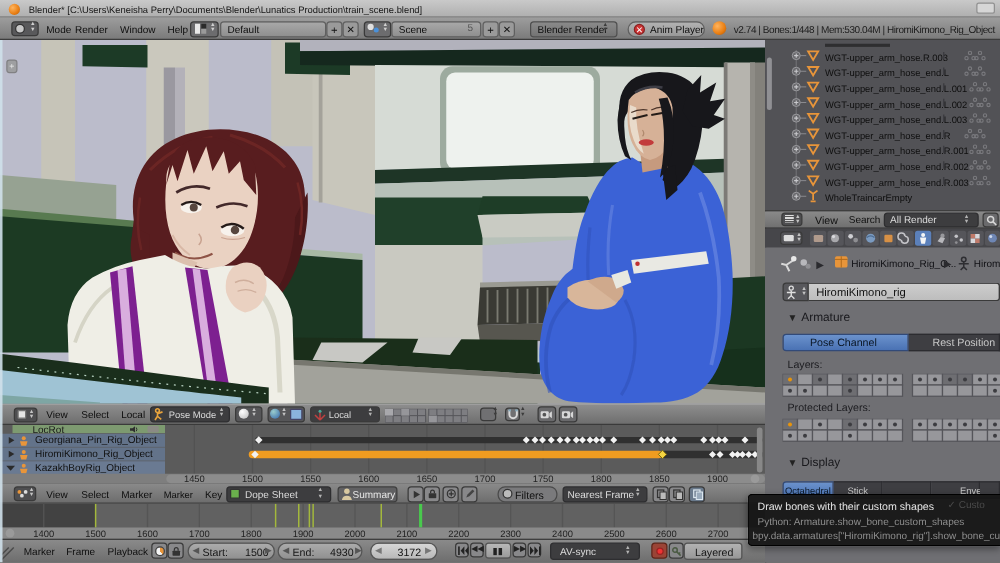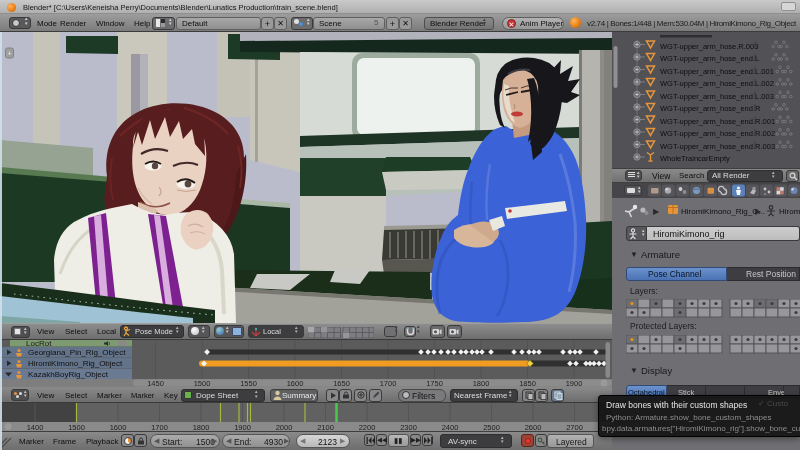--- a/index.html
+++ b/index.html
@@ -528,21 +528,21 @@
 <div class="ab" style="left:162px;top:437.5px;font-size:8.5px;color:#161616">Start:</div>
 <div class="ab" style="left:196px;top:437.5px;font-size:8.5px;color:#161616">1500</div>
 <div class="ab" style="left:212px;top:437px;font-size:7px;color:#555">▶</div>
 <div class="ab" style="left:222px;top:433.5px;width:68px;height:14px;background:linear-gradient(#ababab,#909090);border:1px solid #555;border-radius:7px"></div>
 <div class="ab" style="left:226px;top:437px;font-size:7px;color:#555">◀</div>
 <div class="ab" style="left:234px;top:437.5px;font-size:8.5px;color:#161616">End:</div>
 <div class="ab" style="left:264px;top:437.5px;font-size:8.5px;color:#161616">4930</div>
 <div class="ab" style="left:284px;top:437px;font-size:7px;color:#555">▶</div>
 <div class="ab" style="left:296px;top:433.5px;width:54px;height:14px;background:linear-gradient(#d6d6d6,#b8b8b8);border:1px solid #555;border-radius:7px"></div>
 <div class="ab" style="left:300px;top:437px;font-size:7px;color:#777">◀</div>
-<div class="ab" style="left:318px;top:437.5px;font-size:8.5px;color:#111">2123</div>
+<div class="ab" style="left:318px;top:437.5px;font-size:8.5px;color:#111">3172</div>
 <div class="ab" style="left:340px;top:437px;font-size:7px;color:#777">▶</div>
 <div class="ab ibtn" style="left:364px;top:434px;width:11px;height:12px;background:#88888a"></div>
 <div class="ab ibtn" style="left:376px;top:434px;width:11px;height:12px;background:#88888a"></div>
 <div class="ab" style="left:388px;top:433.5px;width:21px;height:13px;background:linear-gradient(#b8b8b8,#9a9a9a);border:1px solid #555;border-radius:3px"></div>
 <div class="ab ibtn" style="left:410px;top:434px;width:11px;height:12px;background:#88888a"></div>
 <div class="ab ibtn" style="left:422px;top:434px;width:11px;height:12px;background:#88888a"></div>
 <svg class="ab" style="left:365.5px;top:436.5px" width="9" height="7" viewBox="0 0 9 7">
       <rect x="0.5" y="0" width="1.3" height="7" fill="#222"></rect>
       <polygon points="5.5,0 2.5,3.5 5.5,7" fill="#222"></polygon>
       <polygon points="9,0 6,3.5 9,7" fill="#222"></polygon>

